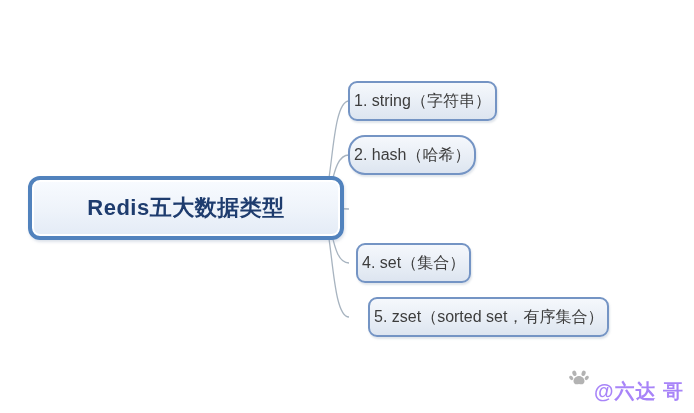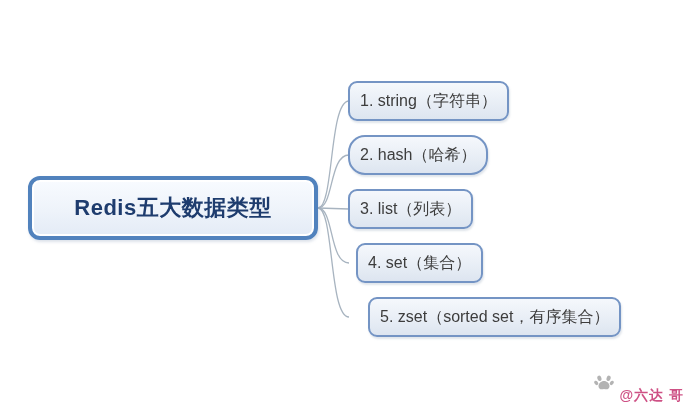--- a/index.html
+++ b/index.html
@@ -15,21 +15,21 @@
     overflow:hidden;
   }
   .connectors{
     position:absolute;
     left:0;top:0;
     width:694px;height:413px;
   }
   .root-node{
     position:absolute;
     left:28px;top:176px;
-    width:290px;height:64px;
+    width:316px;height:64px;
     box-sizing:border-box;
     border:4px solid #5182bd;
     border-radius:12px;
     background:linear-gradient(180deg,#f8fbff 0%,#eef3fa 55%,#e3ebf6 100%);
     box-shadow:inset 0 0 0 2px #ffffff, 1px 2px 3px rgba(120,140,170,0.25);
     display:flex;
     align-items:center;
     justify-content:center;
   }
   .root-label{
@@ -43,21 +43,21 @@
     position:absolute;
     left:348px;
     height:40px;
     box-sizing:border-box;
     border:2px solid #7494c4;
     border-radius:9px;
     background:linear-gradient(180deg,#f5f8fc 0%,#e7edf5 60%,#dde5f0 100%);
     box-shadow:1px 2px 2px rgba(130,150,175,0.25);
     display:flex;
     align-items:center;
-    padding:0 10px;
+    padding:0 4px;
     white-space:nowrap;
   }
   .child-label{
     font-size:16px;
     color:#3d3d3d;
   }
   .c1{top:81px;}
   .c2{top:135px;border-radius:17px;}
   .c3{top:189px;}
   .c4{top:243px;margin-left:8px;}
@@ -65,23 +65,23 @@
   .watermark{
     position:absolute;
     right:10px;
     bottom:8px;
     display:flex;
     align-items:center;
     gap:4px;
     opacity:0.75;
   }
   .watermark .wm-text{
-    font-size:14px;
+    font-size:20px;
     font-weight:bold;
-    color:#be185d;
+    color:#8b5cf6;
     letter-spacing:1px;
     margin-top:29px;
   }
   .paw{width:22px;height:22px;display:block;}
 </style>
 </head>
 <body>
 
 <div class="canvas">
 
@@ -98,23 +98,20 @@
   </div>
 
   <div class="child-node c1">
     <span class="child-label">1. string（字符串）</span>
   </div>
 
   <div class="child-node c2">
     <span class="child-label">2. hash（哈希）</span>
   </div>
 
-  <div class="child-node c3">
-    <span class="child-label">3. list（列表）</span>
-  </div>
 
   <div class="child-node c4">
     <span class="child-label">4. set（集合）</span>
   </div>
 
   <div class="child-node c5">
     <span class="child-label">5. zset（sorted set，有序集合）</span>
   </div>
 
   <div class="watermark">

